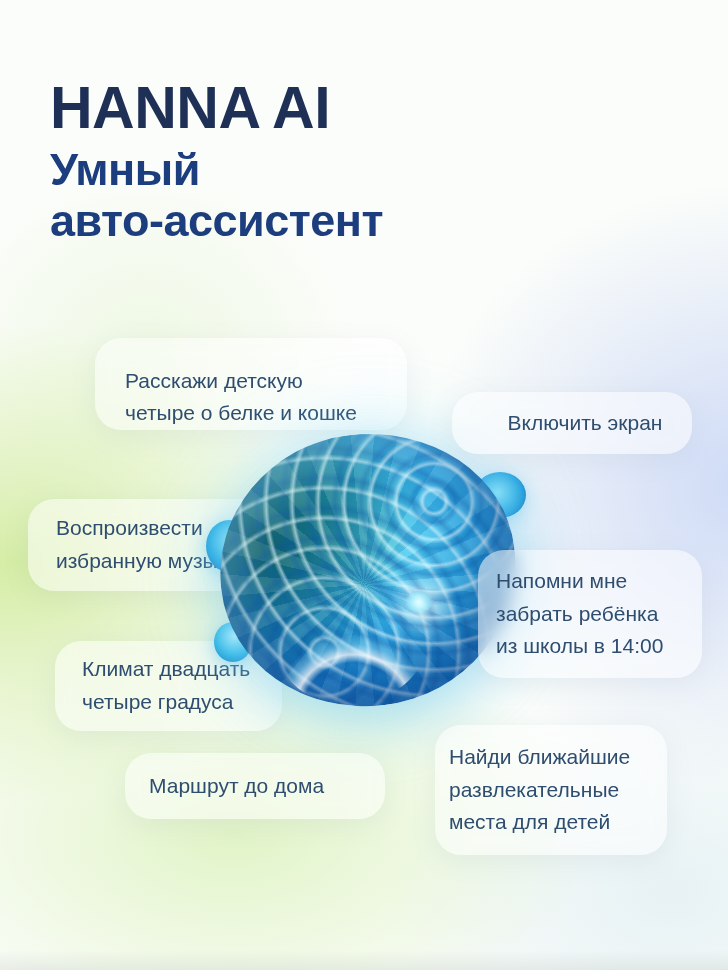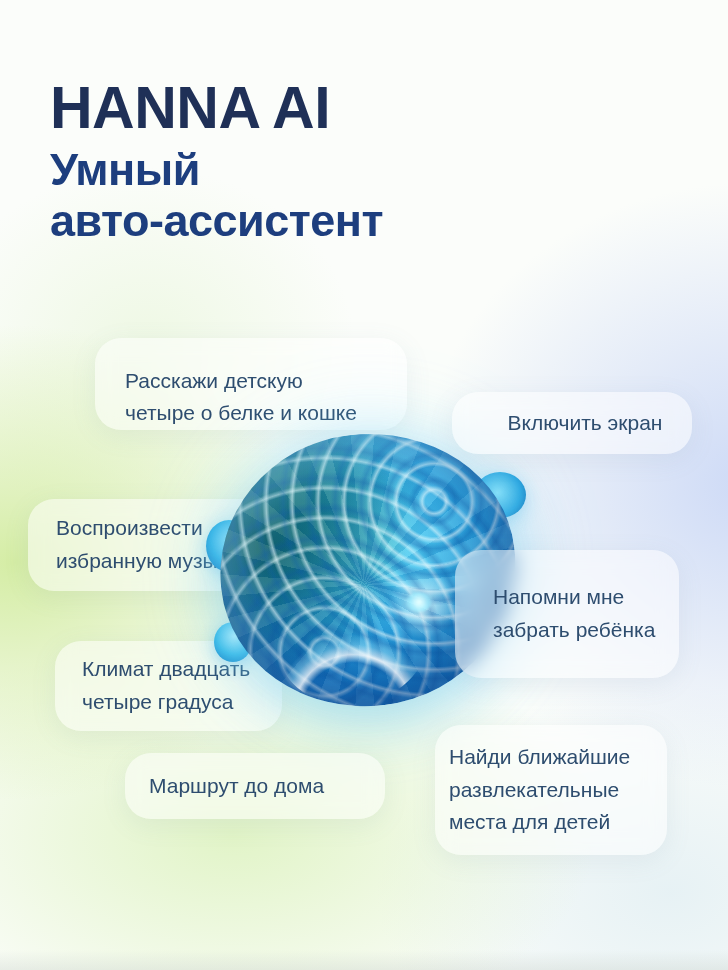--- a/index.html
+++ b/index.html
@@ -104,21 +104,21 @@
     color:#2e4d6f;
     font-size:21px;line-height:1.55;font-weight:400;
   }
   .bubble span{white-space:nowrap;}
   .bubble.under{z-index:1;}
   .bubble.over{z-index:3;}
 
   .b-story   {left:95px;  top:338px; width:312px; height:92px;  padding-left:30px;justify-content:flex-end;}
   .b-screen  {left:452px; top:392px; width:240px; height:62px;  padding-left:26px;align-items:center;}
   .b-music   {left:28px;  top:488px; width:274px; height:92px;  padding-left:28px;margin-top:11px;}
-  .b-reminder{left:455px; top:550px; width:224px; height:128px; padding-left:38px;}
+  .b-reminder{left:478px; top:550px; width:224px; height:128px; padding-left:18px;}
   .b-climate {left:55px;  top:641px; width:227px; height:90px;  padding-left:27px;}
   .b-route   {left:125px; top:753px; width:260px; height:66px;  padding-left:24px;}
   .b-places  {left:435px; top:725px; width:232px; height:130px; padding-left:14px;}
 </style>
 </head>
 <body>
 
 <div class="stage">
 
   <div class="title-block">
@@ -153,20 +153,21 @@
     <div class="orb-spot"></div>
   </div>
 
   <div class="bubble over b-screen">
     <span>Включить экран</span>
   </div>
 
   <div class="bubble over b-reminder">
     <span>Напомни мне</span>
     <span>забрать ребёнка</span>
+    <span>из школы в 14:00</span>
   </div>
 
   <div class="bubble over b-places">
     <span>Найди ближайшие</span>
     <span>развлекательные</span>
     <span>места для детей</span>
   </div>
 
   <div class="bubble over b-route">
     <span>Маршрут до дома</span>

